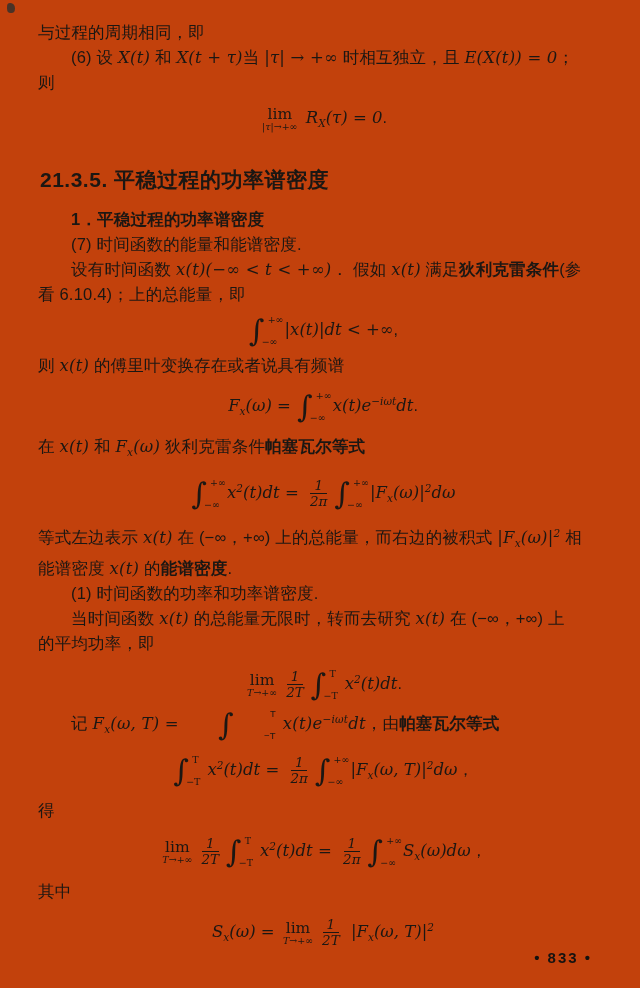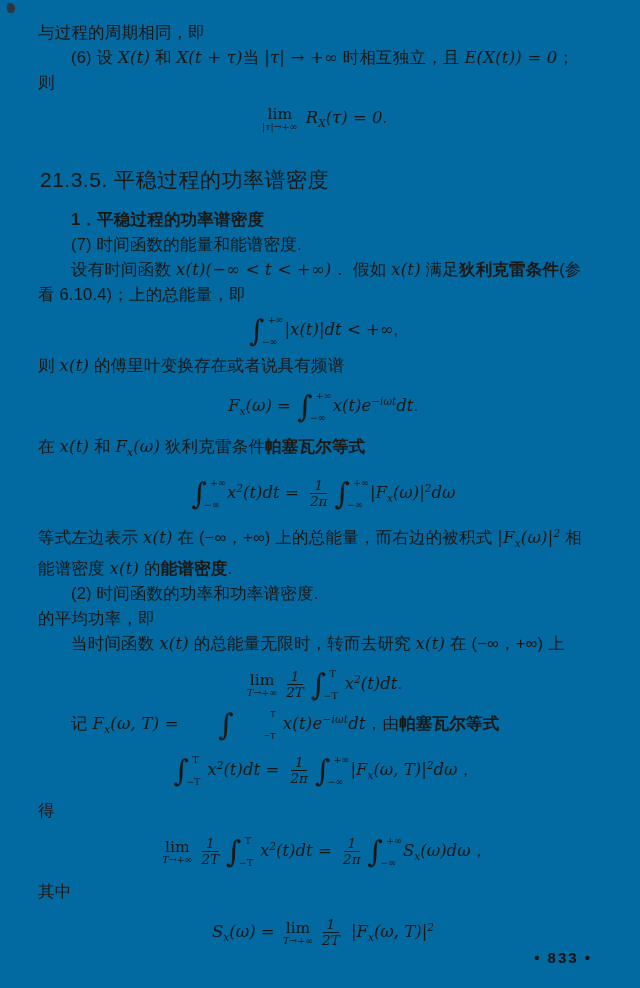--- a/index.html
+++ b/index.html
@@ -1,28 +1,28 @@
 <!DOCTYPE html>
 <html><head>
 <meta charset="utf-8">
 <style>
   * { margin:0; padding:0; box-sizing:border-box; }
   html,body { width:640px; }
   body { font-family:"Liberation Sans","DejaVu Sans",sans-serif; }
   .page {
     position:relative; width:640px; height:988px;
-    background:#0369a1; color:#1b1713; overflow:hidden;
+    background:#c2410c; color:#1b1713; overflow:hidden;
   }
   .scan-speck { position:absolute; left:7px; top:3px; width:8px; height:10px;
     background:#35302b; border-radius:40% 60% 50% 50%; opacity:.85; }
   .content { padding:20px 32px 0 38px; }
 
   .para { font-size:16.5px; line-height:25px; letter-spacing:.2px; }
   .para.indent { text-indent:33px; }
-  .heading { font-size:21px; font-weight:normal; margin:24px 0 13px 2px; letter-spacing:.5px; }
+  .heading { font-size:21px; font-weight:bold; margin:24px 0 13px 2px; letter-spacing:.5px; }
 
   .b { font-weight:bold; }
   .m, .para sub, .para sup, .formula {
     font-family:"DejaVu Serif","Liberation Serif",serif; font-style:italic;
   }
   .c { font-style:normal; font-family:"Liberation Sans","DejaVu Sans",sans-serif; }
 
   .formula { text-align:center; margin:4px 0; min-height:38px;
     display:block; font-size:16.5px; line-height:38px; }
   .formula .c { font-size:16px; }
@@ -99,23 +99,23 @@
           <span class="d">2π</span>
         </span><span class="int">
           <span class="glyph">∫</span>
           <span class="lims">
             <span class="hi">+∞</span>
             <span class="lo">−∞</span>
           </span>
         </span><span class="m">|F</span><sub>x</sub><span class="m">(ω)|</span><sup>2</sup><span class="m">dω</span></div>
       <div class="para"><span class="c">等式左边表示 </span><span class="m">x(t)</span><span class="c"> 在 (−∞，+∞) 上的总能量，而右边的被积式 </span><span class="m">|F</span><sub>x</sub><span class="m">(ω)|</span><sup>2</sup><span class="c"> 相</span></div>
       <div class="para"><span class="c">能谱密度 </span><span class="m">x(t)</span><span class="c"> 的</span><span class="b">能谱密度</span><span class="c">.</span></div>
-      <div class="para indent"><span class="c">(2) 时间函数的功率和功率谱密度.</span></div>
+      <div class="para indent"><span class="c">(1) 时间函数的功率和功率谱密度.</span></div>
+      <div class="para indent"><span class="c">当时间函数 </span><span class="m">x(t)</span><span class="c"> 的总能量无限时，转而去研究 </span><span class="m">x(t)</span><span class="c"> 在 (−∞，+∞) 上</span></div>
       <div class="para"><span class="c">的平均功率，即</span></div>
-      <div class="para indent"><span class="c">当时间函数 </span><span class="m">x(t)</span><span class="c"> 的总能量无限时，转而去研究 </span><span class="m">x(t)</span><span class="c"> 在 (−∞，+∞) 上</span></div>
       <div class="formula"><span class="lim">
           <span class="w">lim</span>
           <span class="u">T→+∞</span>
         </span><span class="frac">
           <span class="n">1</span>
           <span class="d">2T</span>
         </span><span class="int">
           <span class="glyph">∫</span>
           <span class="lims">
             <span class="hi">T</span>

